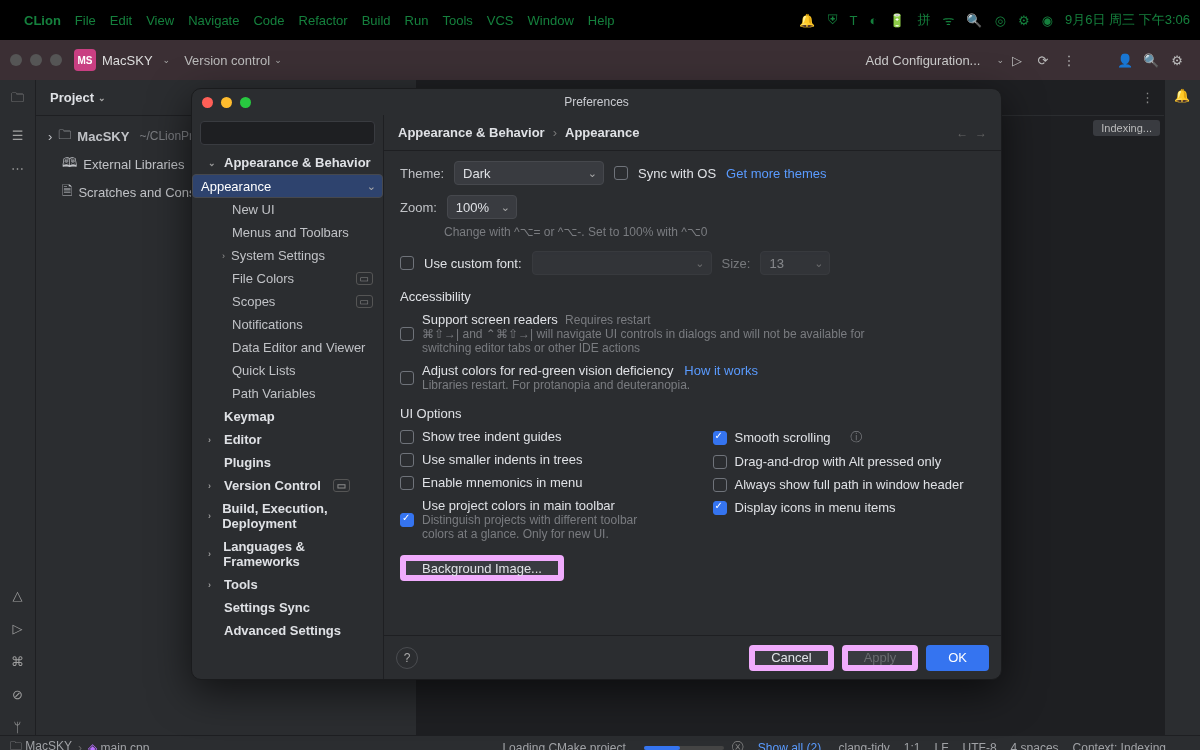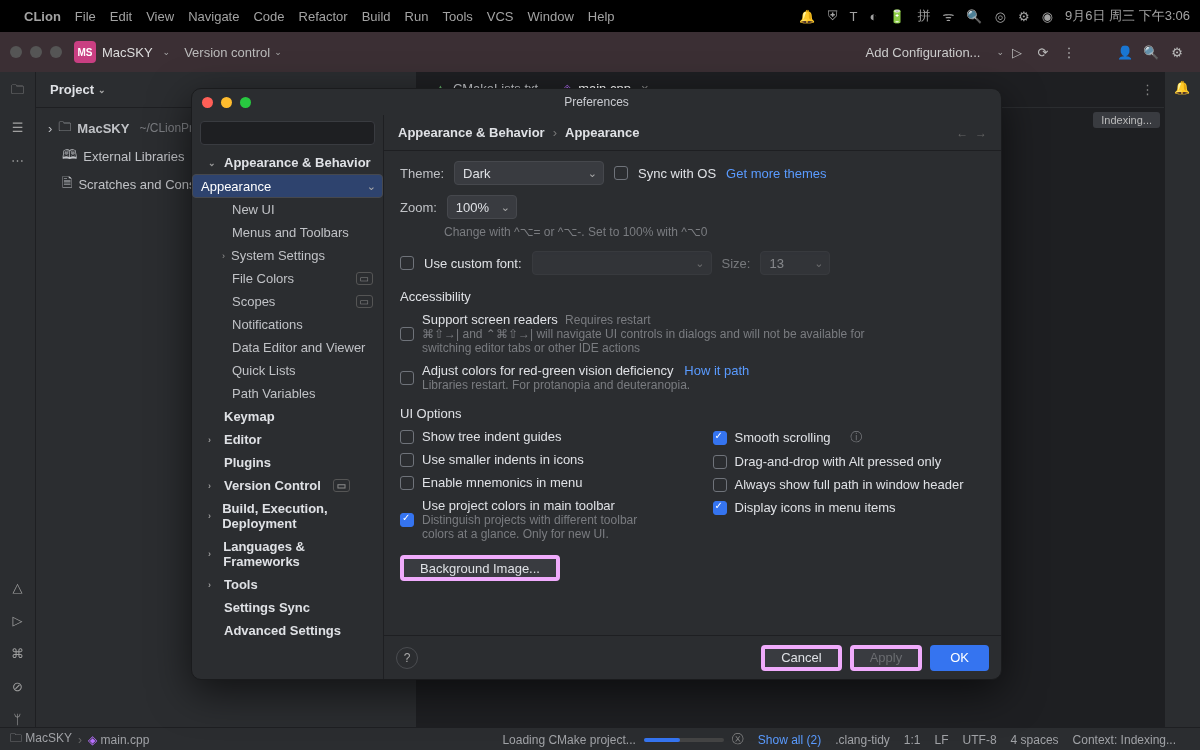--- a/index.html
+++ b/index.html
@@ -1,17 +1,17 @@
 <!DOCTYPE html>
 <html><head>
 <meta charset="utf-8">
 <style>
 * { margin:0; padding:0; box-sizing:border-box; font-family:-apple-system,BlinkMacSystemFont,"Segoe UI",sans-serif; }
 body { width:1200px; height:750px; overflow:hidden; background:#2b2d30; color:#dfe1e5; font-size:13px; }
-.menubar { height:32px; background:#000; display:flex; align-items:center; color:#a3a3a3; font-size:13px; }
+.menubar { height:40px; background:#000; display:flex; align-items:center; color:#15803d; font-size:13px; }
 .menubar .apple { margin:0 14px 0 10px; }
 .menubar .app { font-weight:600; margin-right:14px; }
 .menubar .m { margin-right:14px; cursor:default; }
 .menubar .spacer { flex:1; }
 .menubar .ri { margin-left:12px; font-size:13px; }
 .menubar .clock { margin:0 10px 0 12px; }
 .titlebar { height:40px; background:#3b2f34; display:flex; align-items:center; padding:0 10px; }
 .traffic { display:flex; gap:8px; margin-right:12px; }
 .traffic span { width:12px; height:12px; border-radius:50%; background:#555; }
 .projbadge { width:22px; height:22px; border-radius:4px; background:#c93f82; color:#fff; display:flex; align-items:center; justify-content:center; font-size:10px; font-weight:600; margin-right:6px; }
@@ -65,21 +65,21 @@
 .sel::after { content:"⌄"; position:absolute; right:6px; color:#aaa; font-size:11px; }
 .cb { width:14px; height:14px; border:1px solid #6f737a; border-radius:3px; display:inline-block; flex:none; position:relative; }
 .cb.checked { background:#3574f0; border-color:#3574f0; }
 .cb.checked::after { content:"✓"; color:#fff; font-size:10px; position:absolute; left:1px; top:-2px; }
 .link { color:#5a9bff; cursor:pointer; }
 .hint { color:#7a7c80; font-size:12px; }
 .section { color:#dfe1e5; font-weight:400; margin:14px 0 8px 0; }
 .dlg-foot { height:44px; border-top:1px solid #1e1f22; display:flex; align-items:center; padding:0 12px; gap:8px; }
 .dlg-foot .q { width:22px; height:22px; border:1px solid #4a4c50; border-radius:50%; display:flex; align-items:center; justify-content:center; color:#aaa; font-size:12px; }
 .dlg-foot .spacer { flex:1; }
-.btn { height:26px; padding:0 16px; border-radius:4px; border:4px solid #f0abfc; background:#393b40; color:#dfe1e5; display:flex; align-items:center; cursor:pointer; }
+.btn { height:26px; padding:0 16px; border-radius:4px; border:6px solid #f0abfc; background:#393b40; color:#dfe1e5; display:flex; align-items:center; cursor:pointer; }
 .btn.dis { color:#6a6c70; }
 .btn.primary { background:#3574f0; border-color:#3574f0; color:#fff; }
 .cols2 { display:flex; gap:40px; }
 .cols2 > div { flex:1; }
 .optrow { display:flex; align-items:center; gap:8px; margin-bottom:8px; }
 </style>
 </head>
 <body>
 
 <div class="menubar">
@@ -347,35 +347,35 @@
           <div>
             <span>Support screen readers</span>
             &nbsp;<span class="hint">Requires restart</span>
             <div class="hint" style="max-width:470px">⌘⇧→| and ⌃⌘⇧→| will navigate UI controls in dialogs and will not be available for switching editor tabs or other IDE actions</div>
           </div>
         </div>
         <div class="optrow">
           <span class="cb"></span>
           <div>
             <span>Adjust colors for red-green vision deficiency</span>
-            &nbsp;&nbsp;<span class="link">How it path</span>
+            &nbsp;&nbsp;<span class="link">How it works</span>
             <div class="hint">Libraries restart. For protanopia and deuteranopia.</div>
           </div>
         </div>
 
         <div class="section">UI Options</div>
         <div class="cols2">
           <div>
             <div class="optrow">
                 <span class="cb"></span>
                 <span>Show tree indent guides</span>
               </div>
             <div class="optrow">
                 <span class="cb"></span>
-                <span>Use smaller indents in icons</span>
+                <span>Use smaller indents in trees</span>
               </div>
             <div class="optrow">
                 <span class="cb"></span>
                 <span>Enable mnemonics in menu</span>
               </div>
             <div class="optrow">
                 <span class="cb checked"></span>
               <div><span>Use project colors in main toolbar</span>
               <div class="hint" style="max-width:220px">Distinguish projects with different toolbar colors at a glance. Only for new UI.</div></div>
             </div>

